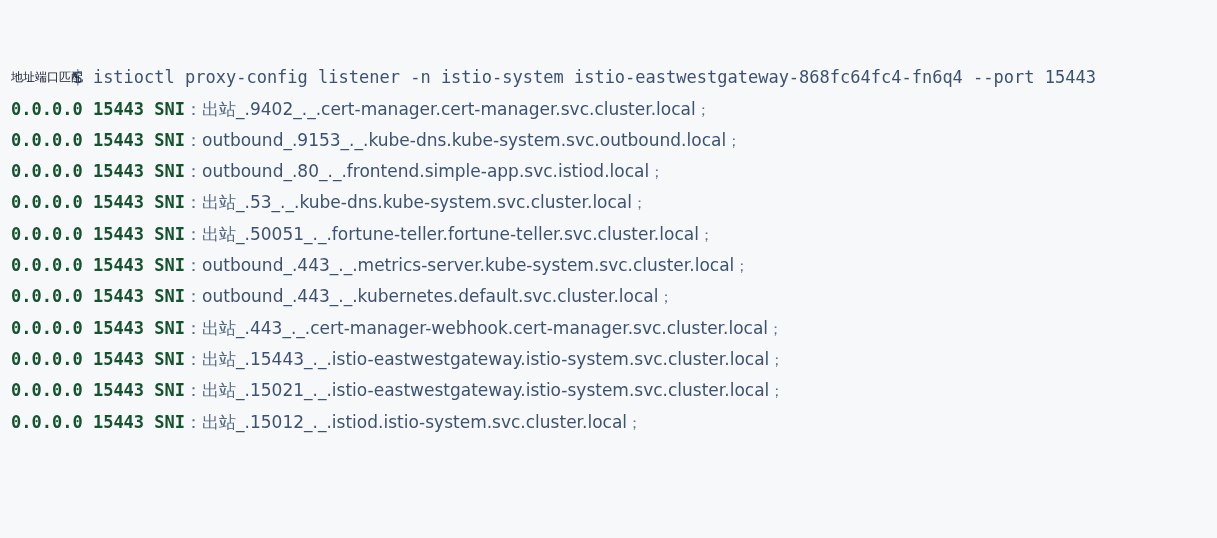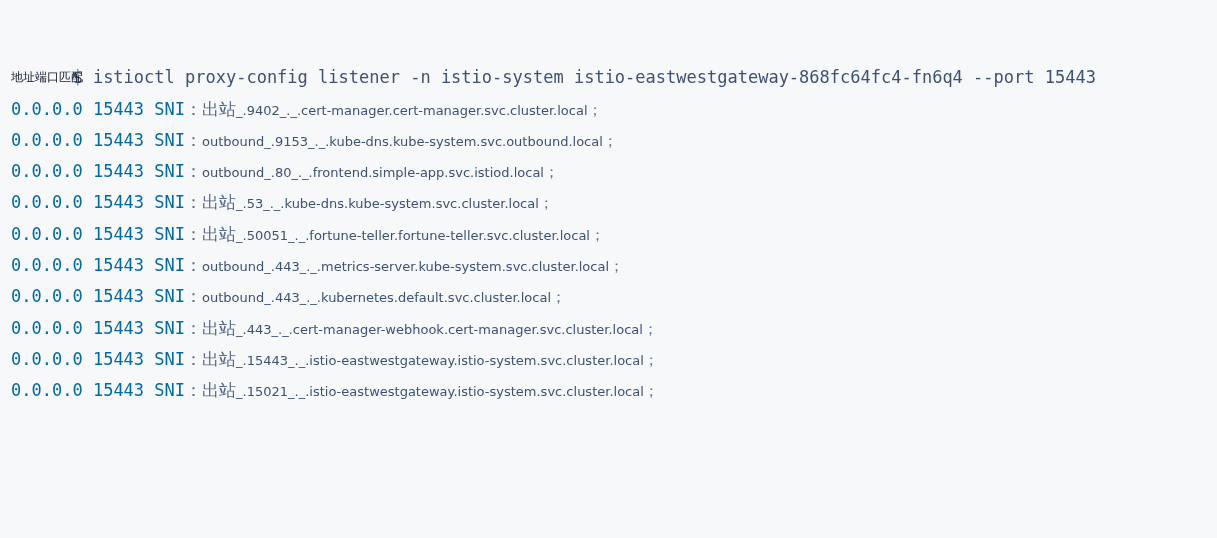--- a/index.html
+++ b/index.html
@@ -35,27 +35,28 @@
     white-space: pre;
     font-size: 17px;
     color: #3d5273;
     letter-spacing: 0px;
   }
 
   
   .mono {
     font-family: "DejaVu Sans Mono", "Liberation Mono", monospace;
     font-size: 17px;
-    color: #0369a1;
+    color: #14532d;
+    font-weight: bold;
   }
 
   
   .prop {
     font-family: "DejaVu Sans", "Liberation Sans", sans-serif;
-    font-size: 13px;
+    font-size: 17px;
     color: #3d5273;
     margin-top: 24px;
   }
 
   .cjk {
     font-family: "DejaVu Sans", "Liberation Sans", sans-serif;
     font-size: 17px;
     color: #56688a;
   }
 
@@ -96,16 +97,17 @@
         <div class="line"><span class="mono">0.0.0.0</span> <span class="mono">15443</span> <span class="mono">SNI</span><span class="cjk">：</span><span class="cjk">出站</span><span class="prop">_.9402_._.cert-manager.cert-manager.svc.cluster.local</span><span class="semi">；</span></div>
         <div class="line"><span class="mono">0.0.0.0</span> <span class="mono">15443</span> <span class="mono">SNI</span><span class="cjk">：</span><span class="prop">outbound</span><span class="prop">_.9153_._.kube-dns.kube-system.svc.outbound.local</span><span class="semi">；</span></div>
         <div class="line"><span class="mono">0.0.0.0</span> <span class="mono">15443</span> <span class="mono">SNI</span><span class="cjk">：</span><span class="prop">outbound</span><span class="prop">_.80_._.frontend.simple-app.svc.istiod.local</span><span class="semi">；</span></div>
         <div class="line"><span class="mono">0.0.0.0</span> <span class="mono">15443</span> <span class="mono">SNI</span><span class="cjk">：</span><span class="cjk">出站</span><span class="prop">_.53_._.kube-dns.kube-system.svc.cluster.local</span><span class="semi">；</span></div>
         <div class="line"><span class="mono">0.0.0.0</span> <span class="mono">15443</span> <span class="mono">SNI</span><span class="cjk">：</span><span class="cjk">出站</span><span class="prop">_.50051_._.fortune-teller.fortune-teller.svc.cluster.local</span><span class="semi">；</span></div>
         <div class="line"><span class="mono">0.0.0.0</span> <span class="mono">15443</span> <span class="mono">SNI</span><span class="cjk">：</span><span class="prop">outbound</span><span class="prop">_.443_._.metrics-server.kube-system.svc.cluster.local</span><span class="semi">；</span></div>
         <div class="line"><span class="mono">0.0.0.0</span> <span class="mono">15443</span> <span class="mono">SNI</span><span class="cjk">：</span><span class="prop">outbound</span><span class="prop">_.443_._.kubernetes.default.svc.cluster.local</span><span class="semi">；</span></div>
         <div class="line"><span class="mono">0.0.0.0</span> <span class="mono">15443</span> <span class="mono">SNI</span><span class="cjk">：</span><span class="cjk">出站</span><span class="prop">_.443_._.cert-manager-webhook.cert-manager.svc.cluster.local</span><span class="semi">；</span></div>
         <div class="line"><span class="mono">0.0.0.0</span> <span class="mono">15443</span> <span class="mono">SNI</span><span class="cjk">：</span><span class="cjk">出站</span><span class="prop">_.15443_._.istio-eastwestgateway.istio-system.svc.cluster.local</span><span class="semi">；</span></div>
         <div class="line"><span class="mono">0.0.0.0</span> <span class="mono">15443</span> <span class="mono">SNI</span><span class="cjk">：</span><span class="cjk">出站</span><span class="prop">_.15021_._.istio-eastwestgateway.istio-system.svc.cluster.local</span><span class="semi">；</span></div>
+        <div class="line"><span class="mono">0.0.0.0</span> <span class="mono">15443</span> <span class="mono">SNI</span><span class="cjk">：</span><span class="cjk">出站</span><span class="prop">_.15012_._.istiod.istio-system.svc.cluster.local</span><span class="semi">；</span></div>
       </div>
 
   </div>
 </div>
 
 </body></html>

